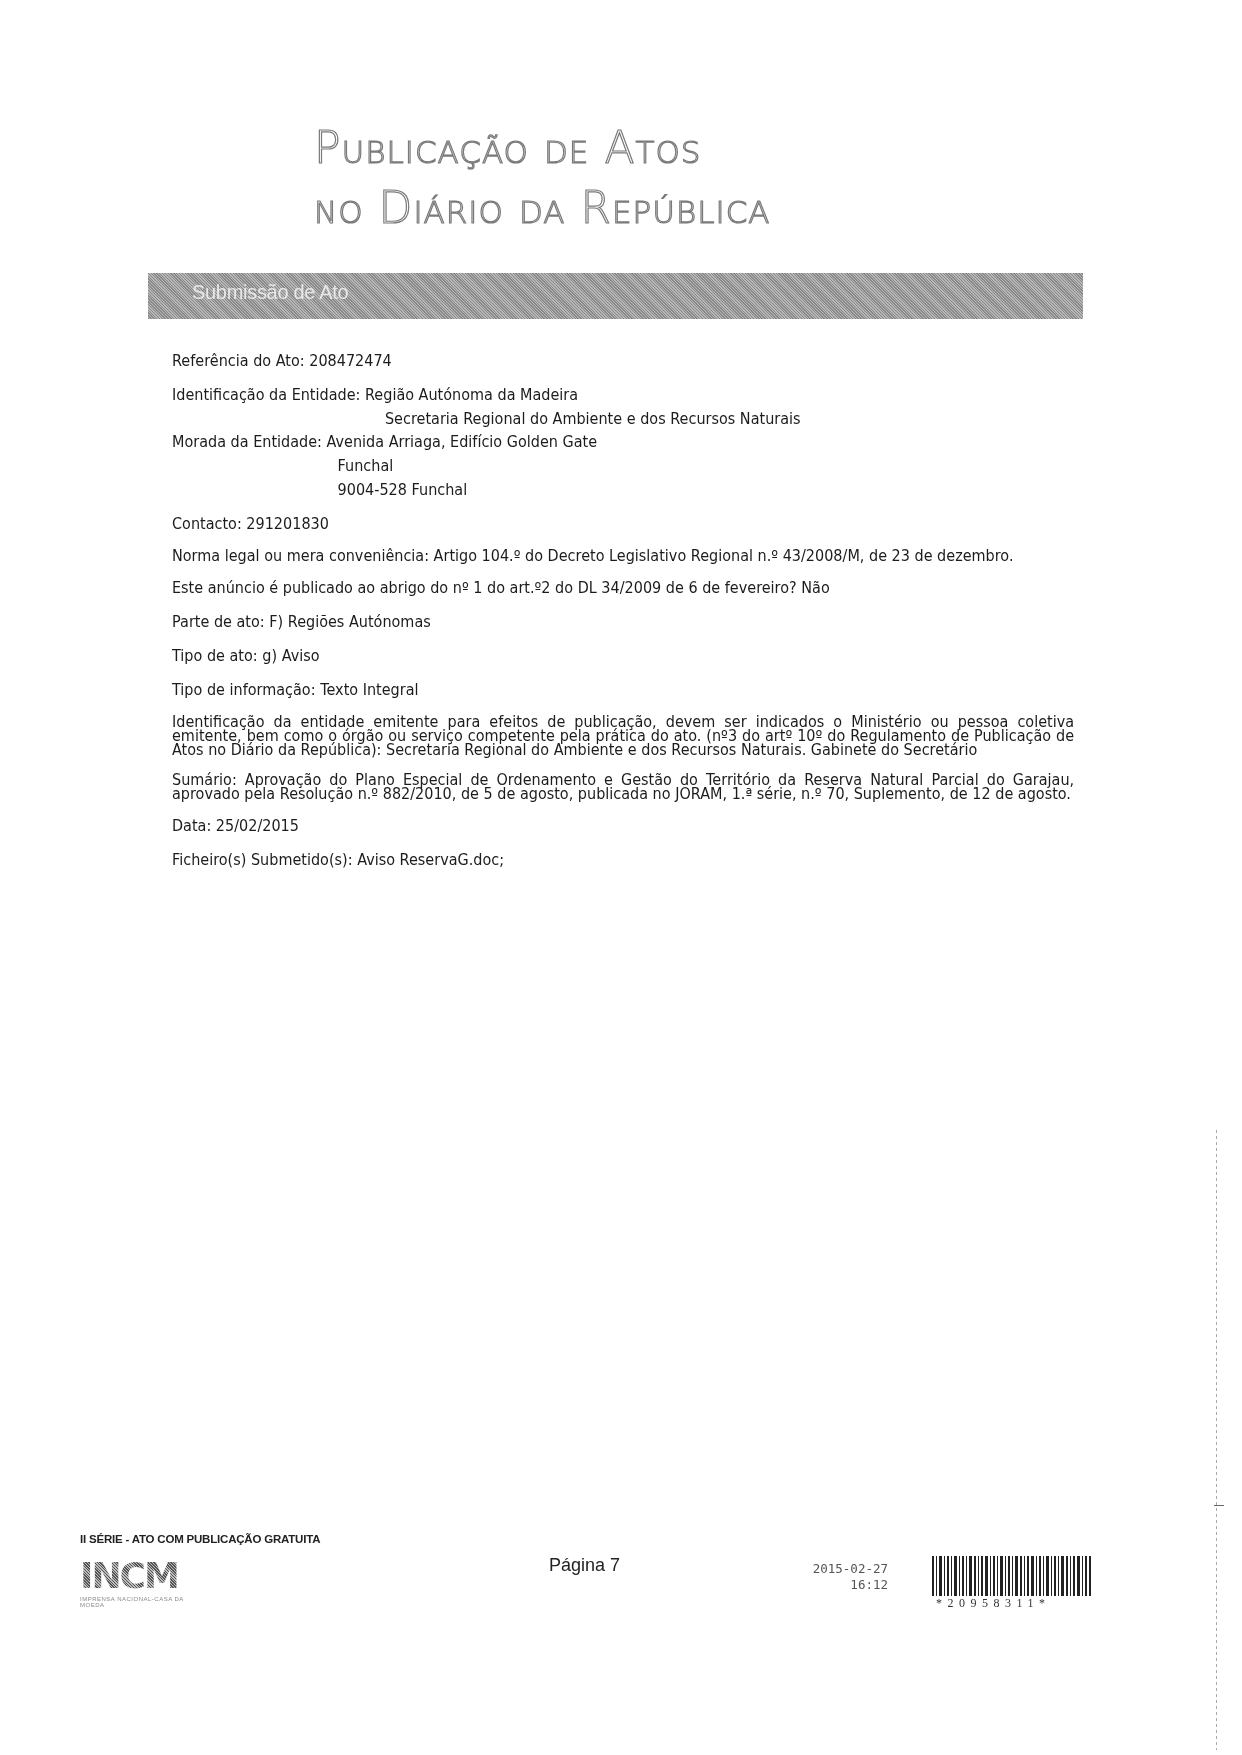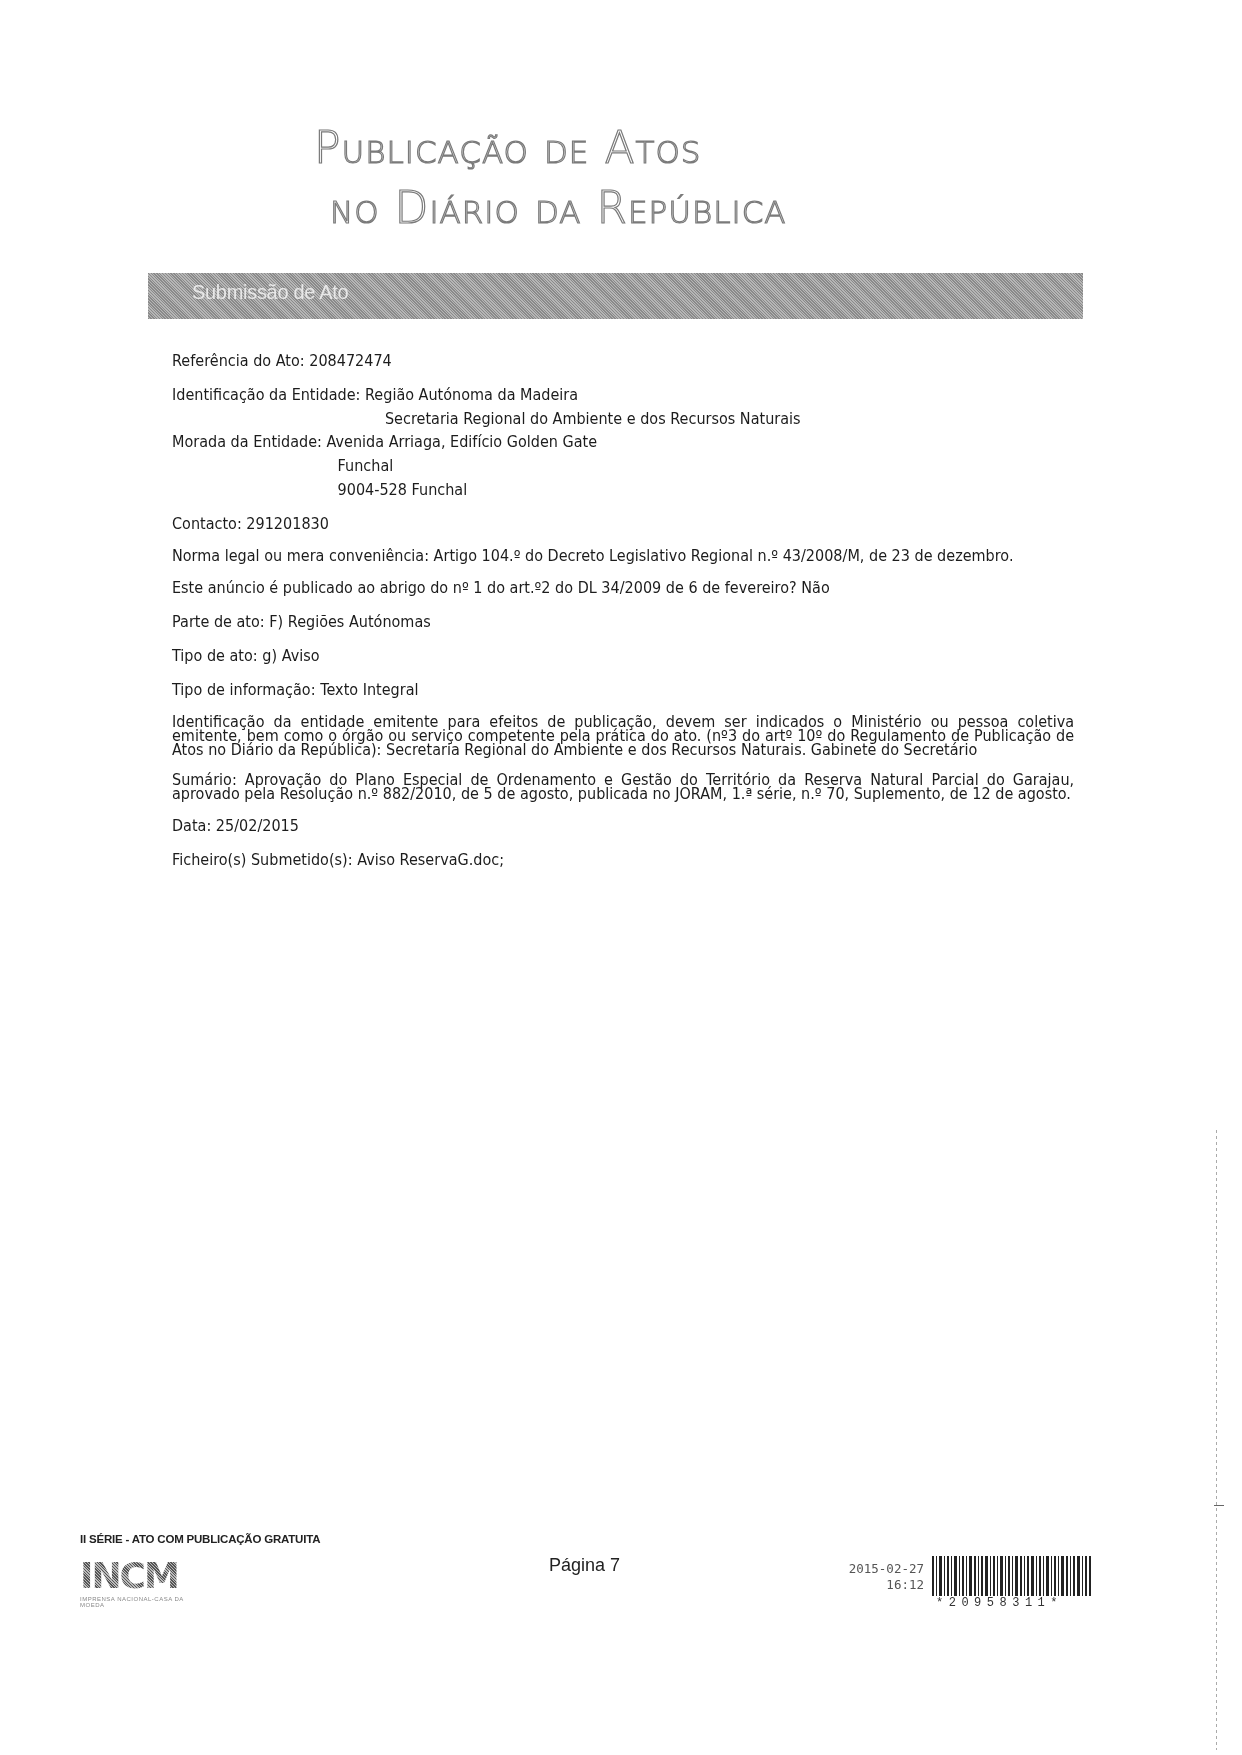--- a/index.html
+++ b/index.html
@@ -1,39 +1,39 @@
 <!DOCTYPE html>
 <html><head>
 <meta charset="utf-8">
 <style>
   html, body { margin: 0; padding: 0; background: #ffffff; }
   body { width: 1242px; height: 1755px; position: relative; overflow: hidden; font-family: "DejaVu Sans", sans-serif; color: #1c1c1c; }
   .page-title { position: absolute; left: 314px; top: 118px; font-family: "DejaVu Sans", sans-serif; font-weight: 300; color: #ffffff; -webkit-text-stroke: 1.2px #7a7a7a; letter-spacing: 1px; line-height: 60px; }
   .page-title .line { display: block; font-size: 44px; }
-  .page-title .line.l2 { margin-left: 16px; }
+  .page-title .line.l2 { margin-left: 0px; }
   .section-bar { position: absolute; left: 148px; top: 273px; width: 935px; height: 46px;
     background: repeating-linear-gradient(45deg, #8a8a8a 0px, #8a8a8a 1px, #b6b6b6 1px, #b6b6b6 2px);
     }
   .section-bar span { position: absolute; left: 44px; top: 8px; font-family: "Liberation Sans", sans-serif; font-size: 20px; color: #e8e8e8; letter-spacing: -0.3px; text-align: center; }
   .content { position: absolute; left: 172px; top: 352px; width: 970px; font-family: "DejaVu Sans", sans-serif; font-size: 15.5px; line-height: 18px; transform: scaleX(0.93); transform-origin: left top; }
   .row { margin: 0; }
   .gap { height: 16px; }
   .gap-sm { height: 8px; }
   .indent1 { padding-left: 229px; }
   .indent2 { padding-left: 178px; }
   .justify { text-align: justify; text-align-last: left; }
   .footer-series { position: absolute; left: 80px; top: 1533px; font-family: "Liberation Sans", sans-serif; font-size: 11.5px; color: #222; letter-spacing: -0.2px; font-weight: bold; }
   .footer-logo { position: absolute; left: 80px; top: 1558px; width: 130px; height: 48px; }
   .logo-text { font-family: "DejaVu Sans", sans-serif; font-weight: bold; font-size: 36px; letter-spacing: -2px; color: transparent; -webkit-text-stroke: 0; line-height: 36px;
     background: repeating-linear-gradient(45deg, #555 0px, #555 1px, #bbb 1px, #bbb 2px); -webkit-background-clip: text; background-clip: text; }
   .logo-sub { font-family: "Liberation Sans", sans-serif; font-size: 6px; color: #888; letter-spacing: 0.5px; margin-top: 2px; }
   .page-number { position: absolute; left: 549px; top: 1555px; font-family: "Liberation Sans", sans-serif; font-size: 18px; color: #222; }
-  .stamp { position: absolute; left: 836px; top: 1561px; font-family: "DejaVu Sans Mono", monospace; font-size: 12.5px; color: #555; text-align: right; line-height: 16px; width: 88px; }
+  .stamp { position: absolute; left: 800px; top: 1561px; font-family: "DejaVu Sans Mono", monospace; font-size: 12.5px; color: #555; text-align: right; line-height: 16px; width: 88px; }
   .barcode { position: absolute; left: 932px; top: 1556px; width: 160px; height: 40px; }
-  .barcode-text { position: absolute; left: 936px; top: 1596px; font-family: Liberation Mono, monospace; font-size: 12px; color: #333; letter-spacing: 5.5px; }
+  .barcode-text { position: absolute; left: 936px; top: 1596px; font-family: Liberation Serif, serif; font-size: 12px; color: #333; letter-spacing: 5.5px; }
   .scan-edge { position: absolute; left: 1216px; top: 1130px; width: 1px; height: 620px; background: repeating-linear-gradient(180deg, #aaa 0px, #aaa 3px, transparent 3px, transparent 6px); }
   .scan-tick { position: absolute; left: 1214px; top: 1505px; width: 10px; height: 1px; background: #666; }
 </style>
 </head>
 <body>
 
 <div class="page-title">
   <span class="line l1" style="font-variant: small-caps;">Publicação de Atos</span>
   <span class="line l2" style="font-variant: small-caps;">no Diário da República</span>
 </div>

